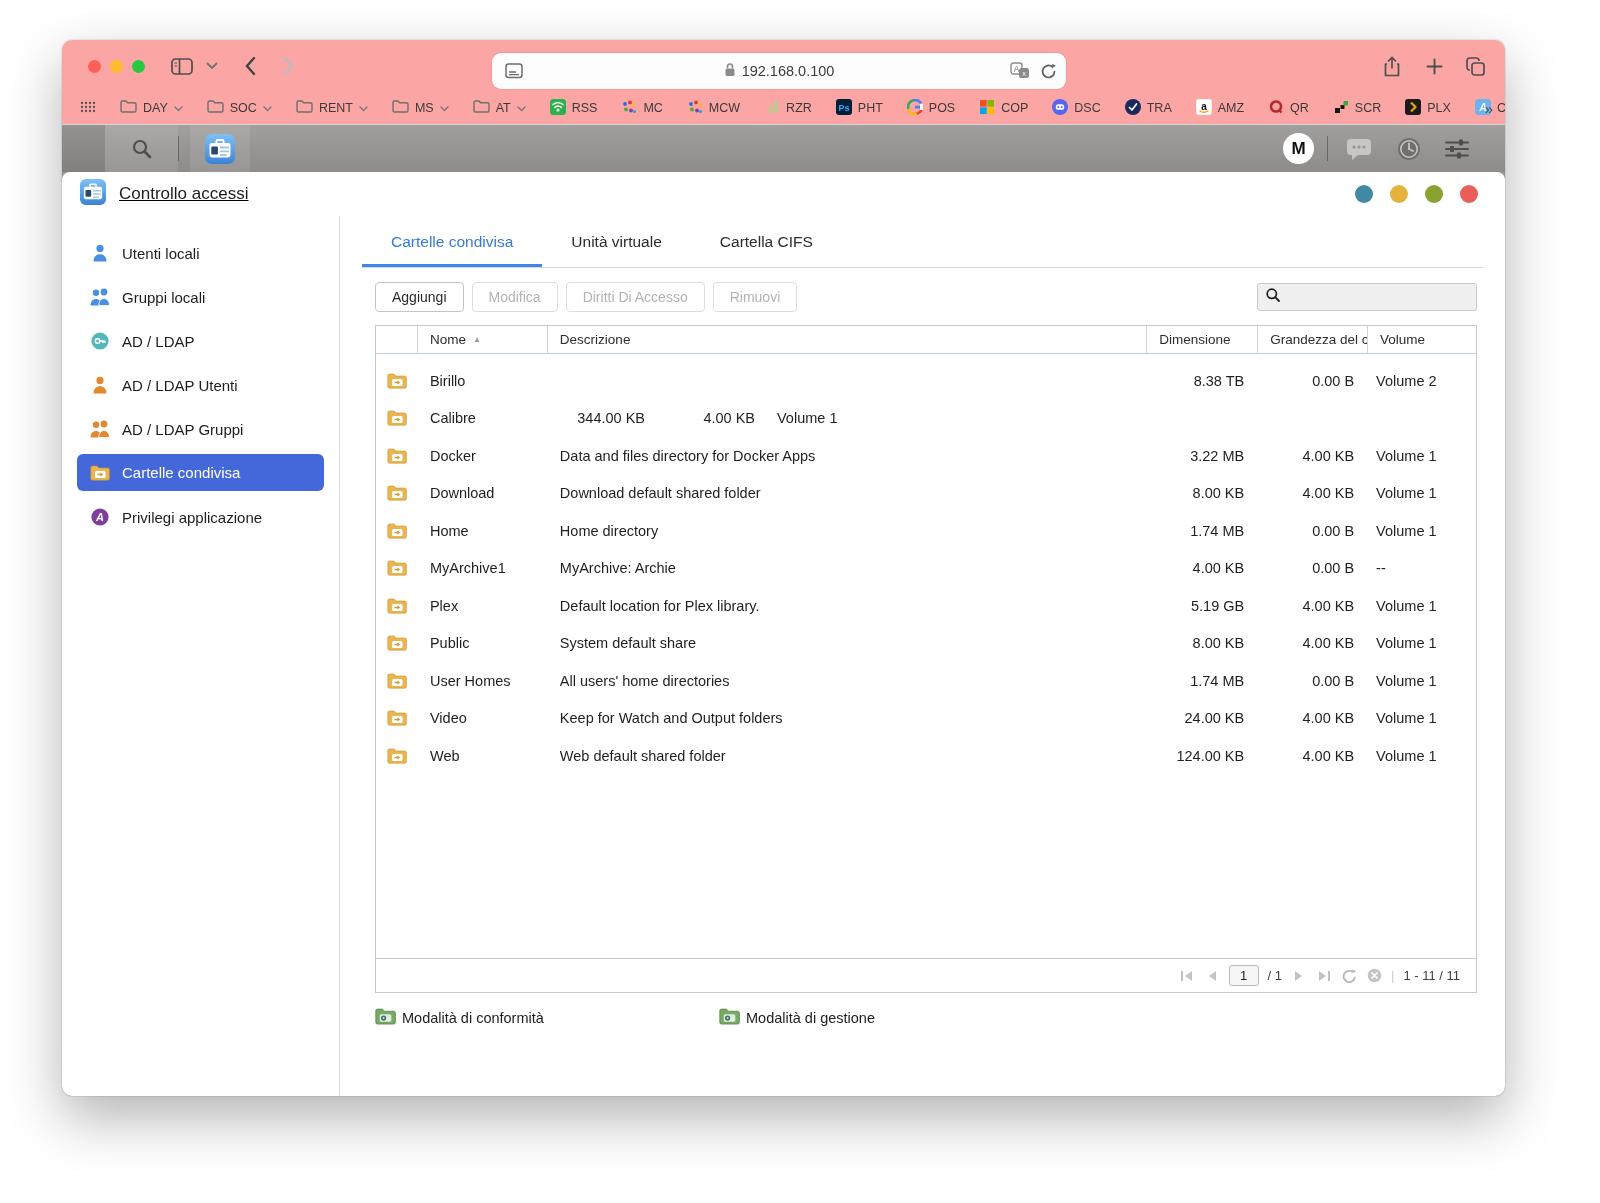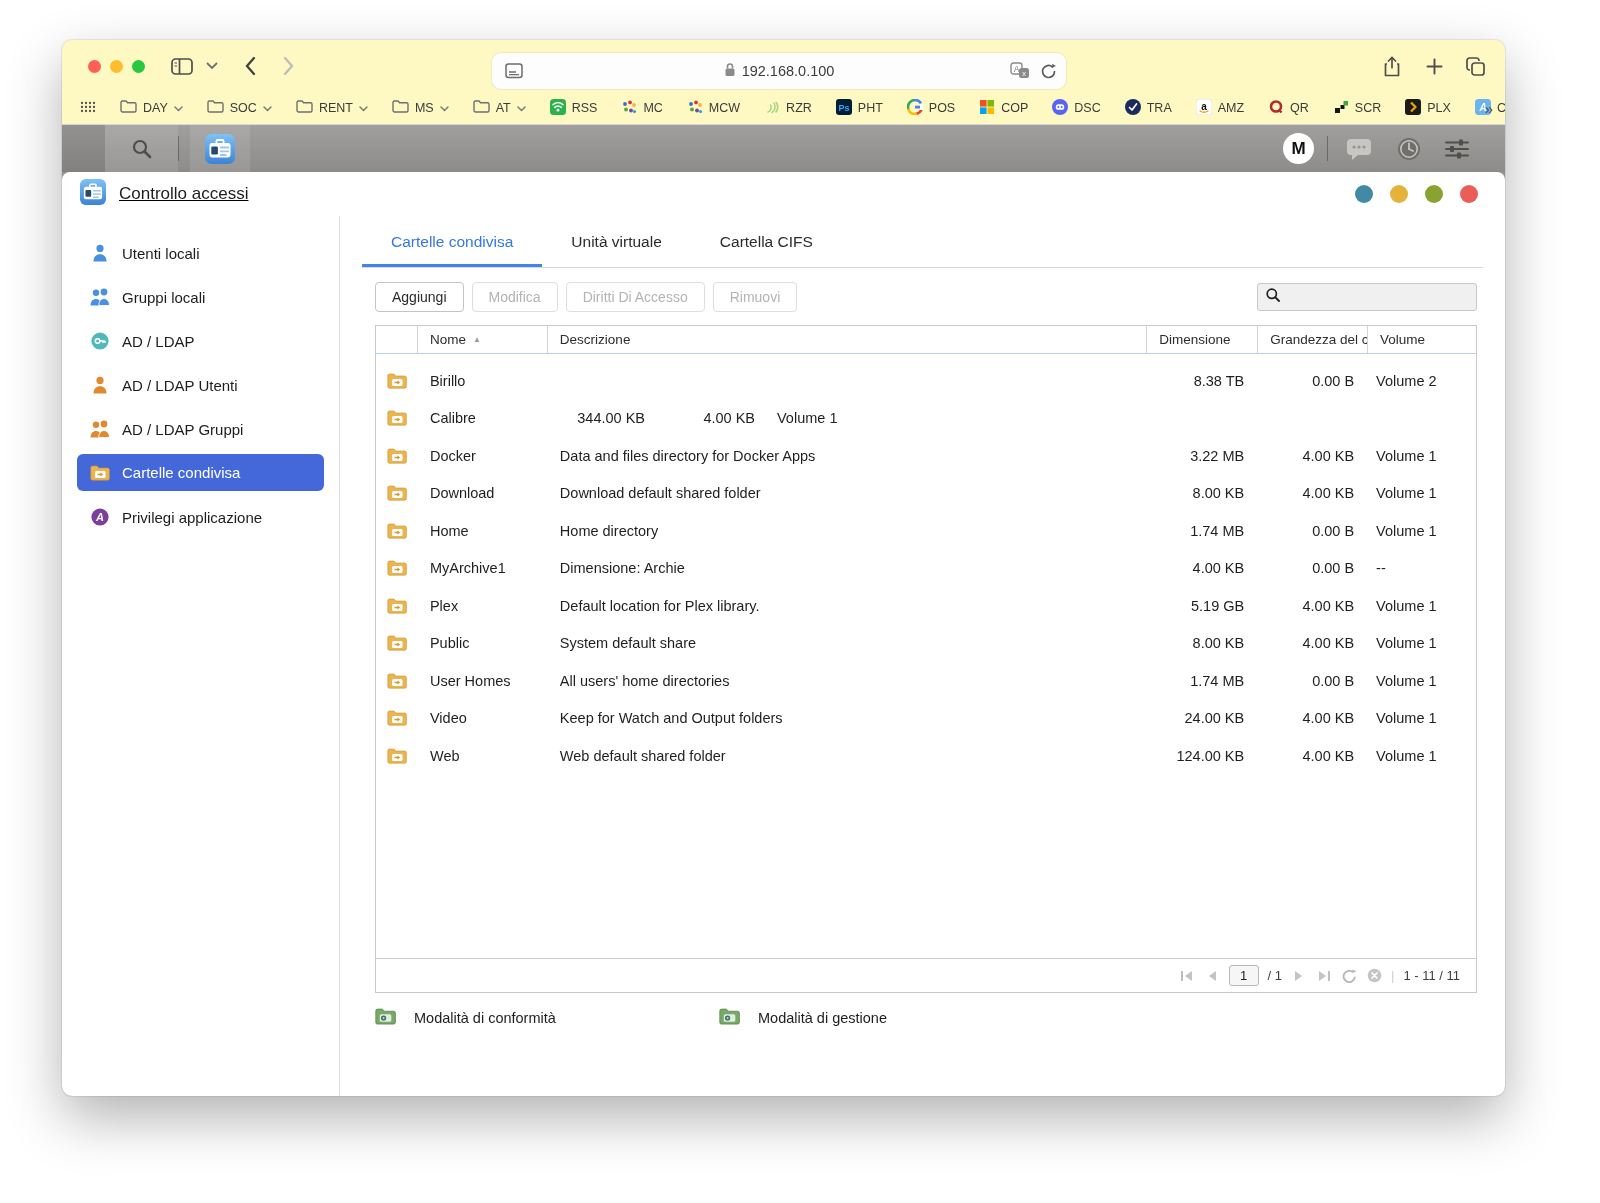--- a/index.html
+++ b/index.html
@@ -1,18 +1,18 @@
 <!DOCTYPE html>
 <html><head>
 <meta charset="utf-8">
 <style>
   * { box-sizing: border-box; margin: 0; padding: 0; }
   html,body { width:1600px; height:1203px; background:#fff; font-family:"Liberation Sans",sans-serif; }
   .browser-window{ position:absolute; left:62px; top:40px; width:1443px; height:1056px;
-    border-radius:10px; overflow:hidden; background:#fef9c3;
+    border-radius:10px; overflow:hidden; background:#fca5a5;
     box-shadow:0 22px 55px rgba(0,0,0,.30), 0 0 0 1px rgba(0,0,0,.07); }
   
   .chrome-toolbar{ height:52px; position:relative; display:flex; align-items:center; }
   .traffic{ position:absolute; left:26px; top:20px; display:flex; gap:9px; }
   .traffic span{ width:13px; height:13px; border-radius:50%; display:block; }
   .tb-ic{ position:absolute; top:14px; width:24px; height:24px; display:flex; align-items:center; justify-content:center; }
   .url-field{ position:absolute; left:430px; top:13px; width:574px; height:36px; background:#fdfdfd;
     border-radius:9px; box-shadow:0 0 0 1px rgba(0,0,0,.06); display:flex; align-items:center; }
   .url-center{ position:absolute; left:0; right:0; display:flex; justify-content:center; align-items:center; gap:6px;
     font-size:14.5px; color:#3c3c3c; }
@@ -64,21 +64,21 @@
   .gc.num{ text-align:right; padding-right:14px; padding-left:0; }
   .gc-icon{ display:flex; justify-content:center; padding-left:0; }
   .grid-pager{ height:34px; border-top:1px solid #c9c9c9; display:flex; align-items:center; justify-content:flex-end;
     padding-right:16px; gap:9px; font-size:13px; color:#3e3e3e; }
   .pg-ic{ width:16px; height:16px; display:flex; align-items:center; justify-content:center; }
   .pg-input{ width:30px; height:21px; border:1px solid #b9b9b9; border-radius:3px; background:#f6f6f6;
     text-align:center; font-size:13px; color:#222; font-family:inherit; }
   .pg-sep{ color:#cfcfcf; }
   
   .legend{ margin:15px 28px 0 34px; display:flex; font-size:14.5px; color:#1d1d1f; }
-  .legend-item{ display:flex; align-items:center; gap:18px; width:344px; }
+  .legend-item{ display:flex; align-items:center; gap:6px; width:344px; }
 </style>
 </head>
 <body>
 
 <div class="browser-window">
 
   <div class="chrome-toolbar">
     <div class="traffic">
       <span style="background: rgb(255, 95, 87);"></span>
       <span style="background: rgb(254, 188, 46);"></span>
@@ -613,21 +613,21 @@
               <div class="grid-row">
                 <div class="gc gc-icon" style="width:42px">
                   <svg width="20" height="16" viewBox="0 0 20 16" xmlns="http://www.w3.org/2000/svg">
                     <path d="M0.8 2.6 a1.6 1.6 0 0 1 1.6-1.6 H7 l1.8 2 H17.8 A1.6 1.6 0 0 1 19.4 4.6 V13.6 A1.6 1.6 0 0 1 17.8 15.2 H2.4 A1.6 1.6 0 0 1 0.8 13.6 Z" fill="#eab54e" stroke="#c9922f" stroke-width="0.6"></path>
                     <rect x="5" y="6" width="10.5" height="7" rx="1.6" fill="#fff"></rect>
                     <line x1="7.5" y1="9.5" x2="11" y2="9.5" stroke="#cf9b2f" stroke-width="1.5"></line>
                     <path d="M10.4 7.5 L13.2 9.5 L10.4 11.5 Z" fill="#cf9b2f"></path>
                   </svg>
                 </div>
                 <div class="gc" style="width:130px">MyArchive1</div>
-                <div class="gc" style="width:600px">Dimensione: Archie</div>
+                <div class="gc" style="width:600px">MyArchive: Archie</div>
                 <div class="gc num" style="width:111px">4.00 KB</div>
                 <div class="gc num" style="width:110px">0.00 B</div>
                 <div class="gc" style="width:108px;padding-left:8px">--</div>
               </div>
               <div class="grid-row">
                 <div class="gc gc-icon" style="width:42px">
                   <svg width="20" height="16" viewBox="0 0 20 16" xmlns="http://www.w3.org/2000/svg">
                     <path d="M0.8 2.6 a1.6 1.6 0 0 1 1.6-1.6 H7 l1.8 2 H17.8 A1.6 1.6 0 0 1 19.4 4.6 V13.6 A1.6 1.6 0 0 1 17.8 15.2 H2.4 A1.6 1.6 0 0 1 0.8 13.6 Z" fill="#eab54e" stroke="#c9922f" stroke-width="0.6"></path>
                     <rect x="5" y="6" width="10.5" height="7" rx="1.6" fill="#fff"></rect>
                     <line x1="7.5" y1="9.5" x2="11" y2="9.5" stroke="#cf9b2f" stroke-width="1.5"></line>

